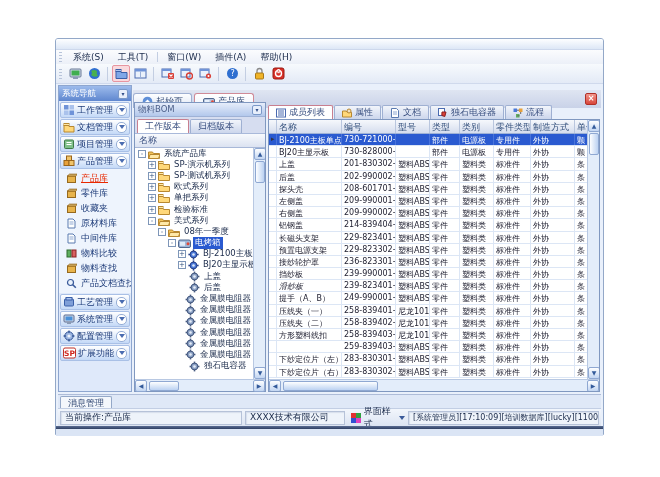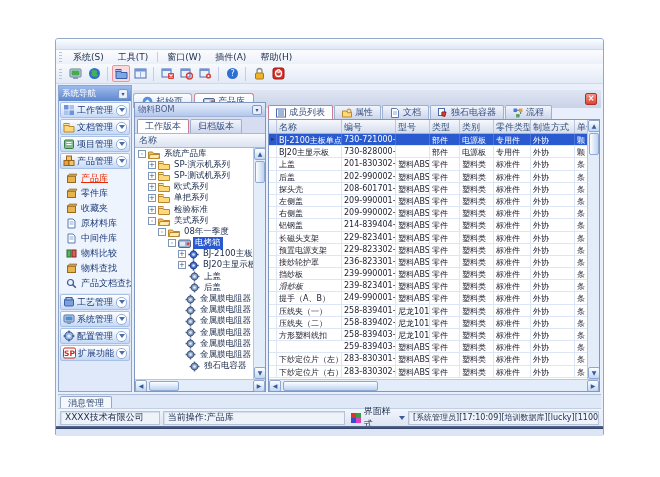--- a/index.html
+++ b/index.html
@@ -1012,22 +1012,22 @@
         <span class="sc-btn">▶</span>
       </div>
     </div>
   </div>
 
   <div class="msgrow">
     <span class="msg-tab">消息管理</span>
   </div>
 
   <div class="statusbar">
+    <span class="st-cell" style="width:202px;">当前操作:产品库</span>
     <span class="st-cell" style="width:110px;">XXXX技术有限公司</span>
-    <span class="st-cell" style="width:202px;">当前操作:产品库</span>
     <span style="flex:1;"></span>
     <span class="quad">
       <i style="background:#e03030;"></i>
         <i style="background:#30a040;"></i>
       <i style="background:#3050d0;"></i>
         <i style="background:#e040c0;"></i>
     </span>
     <span>界面样式</span>
     <span class="dd-arrow"></span>
     <span class="st-cell" style="width:212px;font-size:8px;">[系统管理员][17:10:09][培训数据库][lucky][11000]</span>

